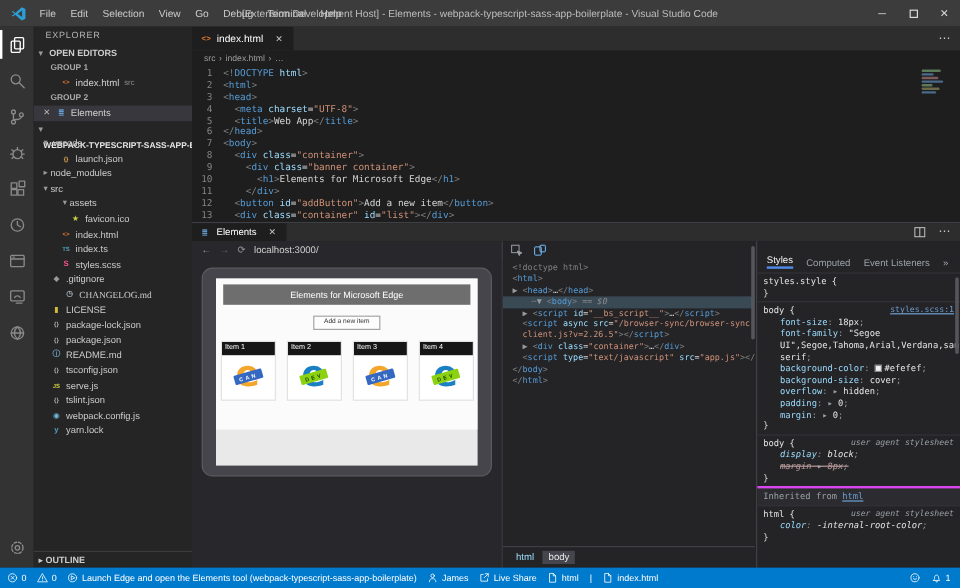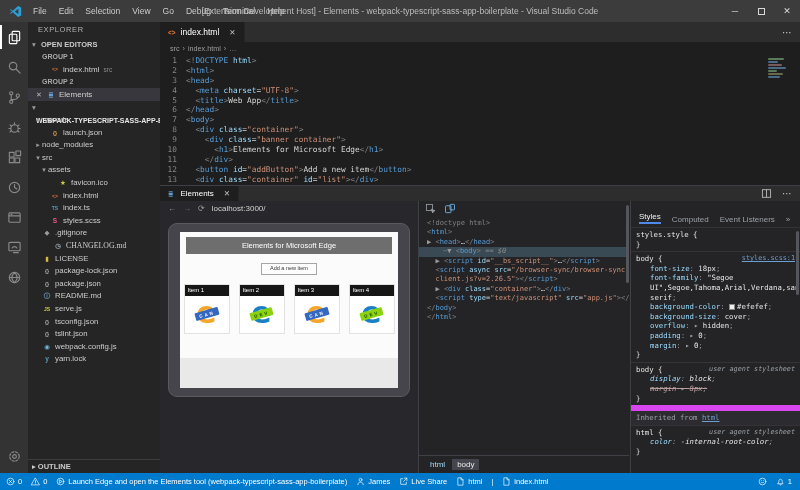--- a/index.html
+++ b/index.html
@@ -113,21 +113,21 @@
   .rlink{float:right;font-size:6.8px;}
   .rlink.file{color:#6e9fd1;text-decoration:underline;}
   .rlink.ua{color:#9aa0a6;font-style:italic;}
   .rprop{padding-left:14px;}
   .pname{color:#9cdcfe;} .pval{color:#e6e6e6;} .psemi{color:#9a9a9a;}
   .ua .rprop{font-style:italic;}
   .struck{text-decoration:line-through;color:#b99c9c;}
   .struck .pname,.struck .pval{color:#b99c9c;}
   .swatch{display:inline-block;width:6px;height:6px;background:#efefef;border:1px solid #8a8a8a;margin-right:2px;vertical-align:-1px;}
   .exp{color:#9aa0a6;}
-  .sec{border-top:6px solid #d946ef;background:#2c2c30;color:#9aa0a6;padding:2px 5px;font-size:7.3px;font-family:"DejaVu Sans Mono",monospace;}
+  .sec{border-top:2px solid #d946ef;background:#2c2c30;color:#9aa0a6;padding:2px 5px;font-size:7.3px;font-family:"DejaVu Sans Mono",monospace;}
   .sec a{color:#6e9fd1;text-decoration:underline;}
   .styles-sb{position:absolute;right:1px;top:30px;width:3px;height:64px;background:#55555c;border-radius:2px;}
 
   
   .statusbar{position:absolute;left:0;right:0;bottom:0;height:17px;background:#007acc;color:#ffffff;
              display:flex;align-items:center;font-size:7.5px;z-index:40;}
   .sb-left{display:flex;align-items:center;gap:9px;padding-left:6px;white-space:nowrap;}
   .sb-right{margin-left:auto;display:flex;align-items:center;gap:9px;padding-right:8px;}
   .sbi{display:flex;align-items:center;gap:3px;}
 </style>
@@ -258,21 +258,21 @@
           <span>launch.json</span>
         </div>
         <div class="tree-row" style="padding-left: 6px;">
           <span class="tw">▸</span>
           <span>node_modules</span>
         </div>
         <div class="tree-row" style="padding-left: 6px;">
           <span class="tw">▾</span>
           <span>src</span>
         </div>
-        <div class="tree-row" style="padding-left: 12px;">
+        <div class="tree-row" style="padding-left: 22px;">
           <span class="tw">▾</span>
           <span>assets</span>
         </div>
         <div class="tree-row" style="padding-left: 22px;">
           <span class="tw"></span>
           <span class="fic" style="color: rgb(203, 203, 65);">★</span>
           <span>favicon.ico</span>
         </div>
         <div class="tree-row" style="padding-left: 14px;">
           <span class="tw"></span>
@@ -314,27 +314,27 @@
           <span class="fic" style="color: rgb(181, 181, 181); font-size: 5px;">{}</span>
           <span>package.json</span>
         </div>
         <div class="tree-row" style="padding-left: 6px;">
           <span class="tw"></span>
           <span class="fic" style="color: rgb(109, 159, 187);">ⓘ</span>
           <span>README.md</span>
         </div>
         <div class="tree-row" style="padding-left: 6px;">
           <span class="tw"></span>
+          <span class="fic" style="color: rgb(181, 181, 181); font-size: 5px;">{}</span>
+          <span>tsconfig.json</span>
+        </div>
+        <div class="tree-row" style="padding-left: 6px;">
+          <span class="tw"></span>
           <span class="fic" style="color: rgb(203, 203, 65); font-size: 5px;">JS</span>
           <span>serve.js</span>
-        </div>
-        <div class="tree-row" style="padding-left: 6px;">
-          <span class="tw"></span>
-          <span class="fic" style="color: rgb(181, 181, 181); font-size: 5px;">{}</span>
-          <span>tsconfig.json</span>
         </div>
         <div class="tree-row" style="padding-left: 6px;">
           <span class="tw"></span>
           <span class="fic" style="color: rgb(181, 181, 181); font-size: 5px;">{}</span>
           <span>tslint.json</span>
         </div>
         <div class="tree-row" style="padding-left: 6px;">
           <span class="tw"></span>
           <span class="fic" style="color: rgb(111, 182, 216);">◉</span>
           <span>webpack.config.js</span>

